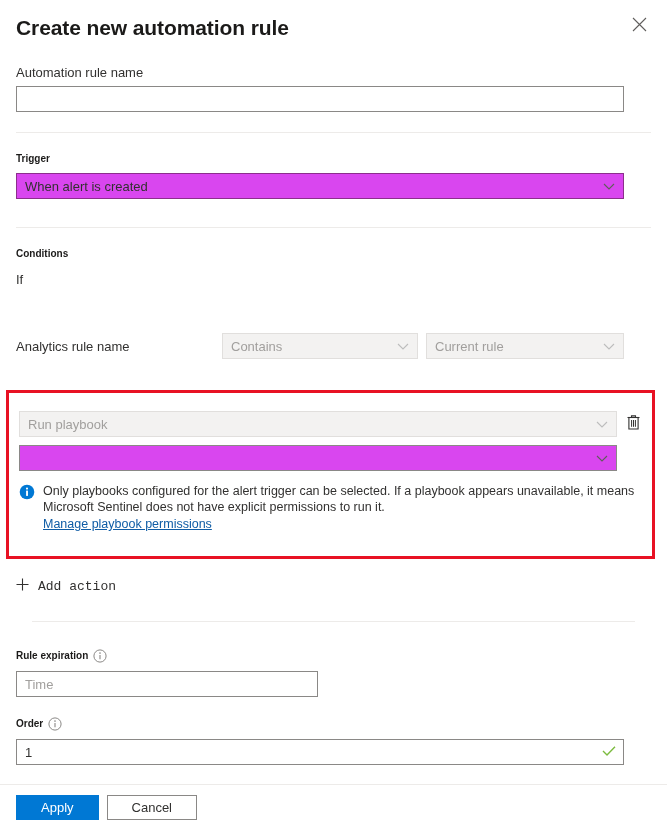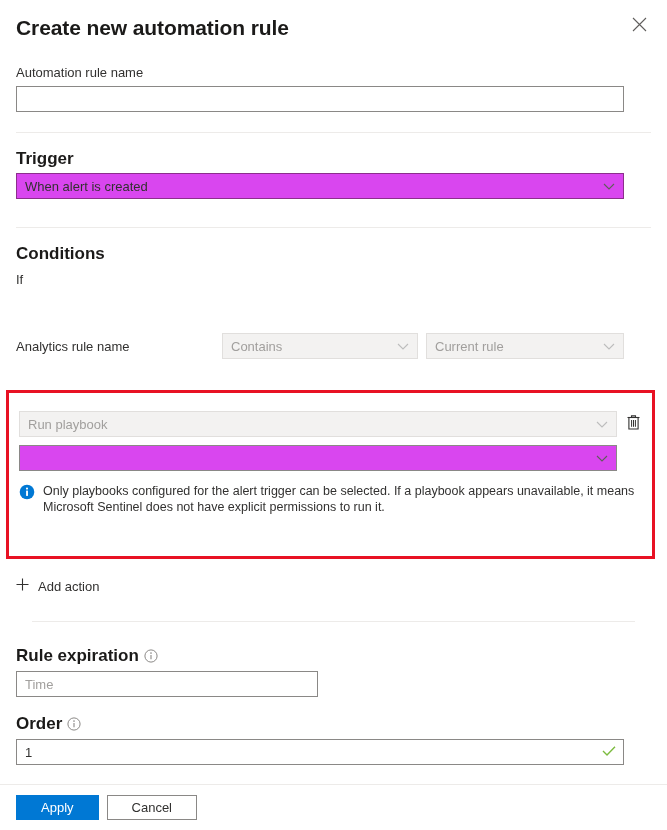--- a/index.html
+++ b/index.html
@@ -49,21 +49,21 @@
     margin: 0 16px;
   }
 
   .field-label {
     font-size: 13px;
     color: #323130;
     line-height: 16px;
     margin-bottom: 5px;
   }
   .section-heading {
-    font-size: 17px;
+    font-size: 10px;
     font-weight: 700;
     color: #1b1a19;
     line-height: 17px;
     display: flex;
     align-items: center;
     gap: 5px;
   }
 
   
   .textbox {
@@ -188,21 +188,21 @@
   .add-action {
     display: inline-flex;
     align-items: center;
     gap: 9px;
     font-size: 13px;
     color: #323130;
     cursor: pointer;
     background: none;
     border: none;
     padding: 0;
-    font-family: Liberation Sans, sans-serif;
+    font-family: Liberation Mono, monospace;
   }
 
   
   .exp-row { display: flex; gap: 8px; align-items: center; }
   .exp-date {
     position: relative;
     width: 302px; flex: 0 0 302px;
     height: 26px;
     border: 1px solid #8a8886;
     background: #ffffff;
@@ -371,20 +371,21 @@
       <svg width="16" height="16" viewBox="0 0 16 16">
         <circle cx="8" cy="8" r="7.3" fill="#0078d4"></circle>
         <circle cx="8" cy="4.6" r="1.05" fill="#ffffff"></circle>
         <rect x="7.1" y="6.6" width="1.85" height="5.3" fill="#ffffff"></rect>
       </svg>
     </span>
     <div class="txt">
       <span>Only playbooks configured for the alert trigger can be selected. If a playbook appears unavailable, it means</span>
       <span>Microsoft Sentinel does not have explicit permissions to run it.</span>
       <br>
+      <a href="#">Manage playbook permissions</a>
     </div>
   </div>
 </div>
 
 <div class="section" style="position:absolute; top:578px; left:0; right:0;">
   <button class="add-action">
     <span>
       <svg width="13" height="13" viewBox="0 0 13 13">
         <path d="M6.5 0.5 V12.5 M0.5 6.5 H12.5" stroke="#323130" stroke-width="1.1"></path>
       </svg>

